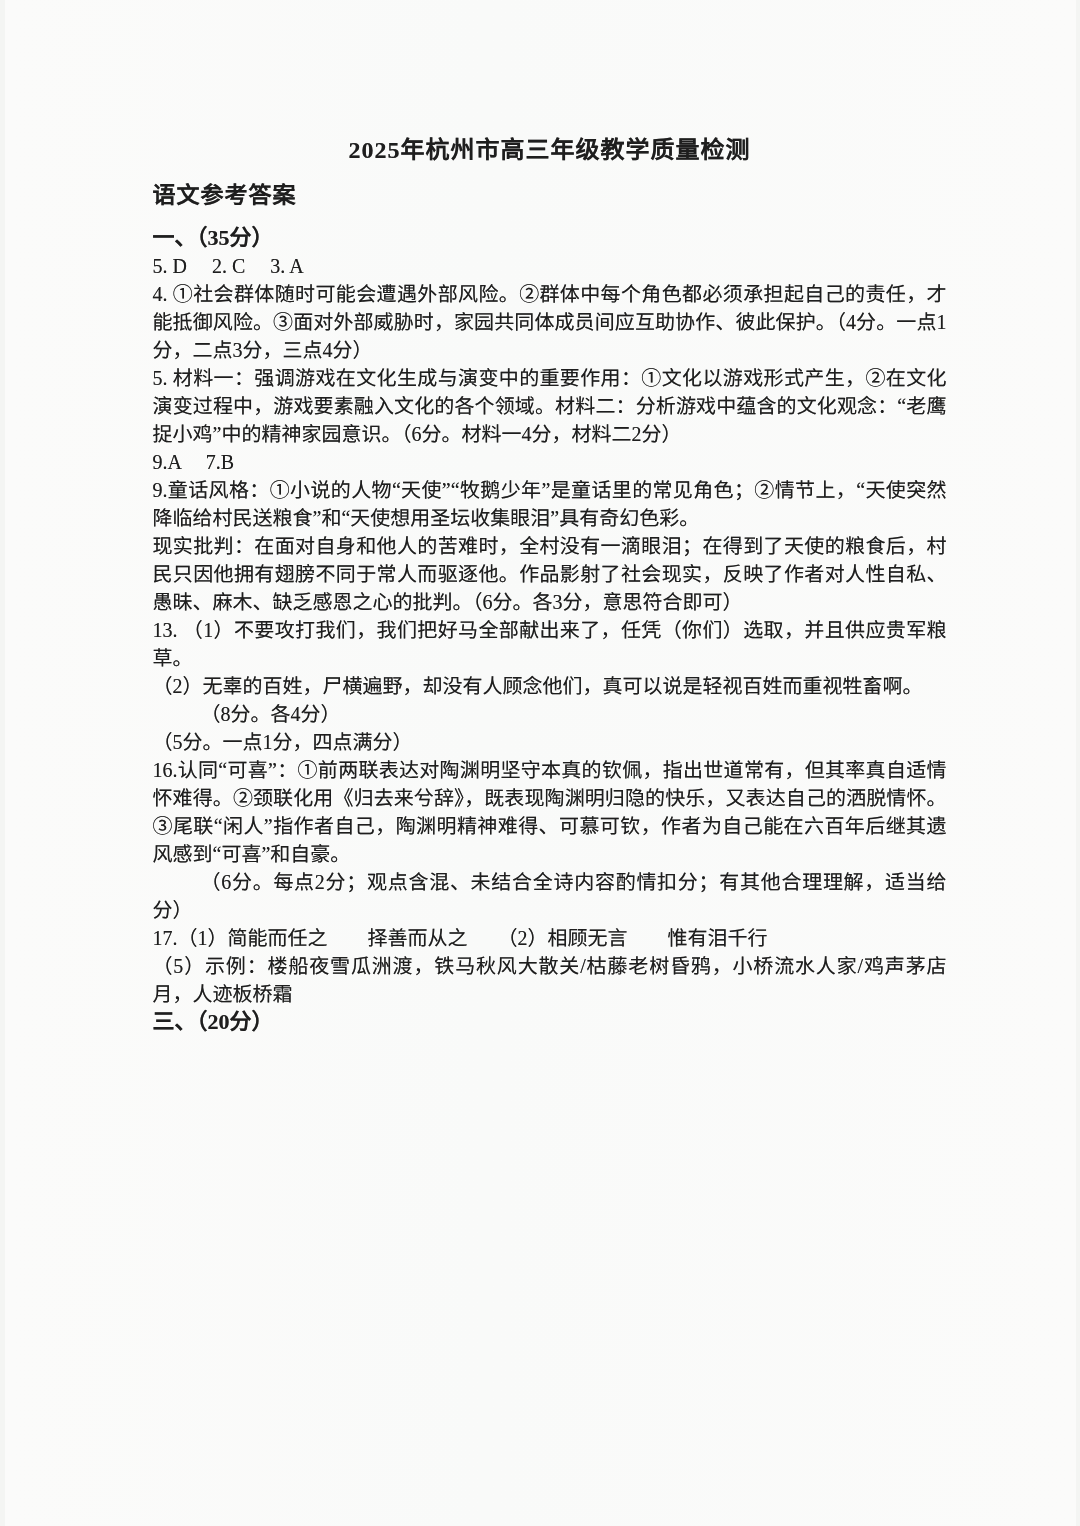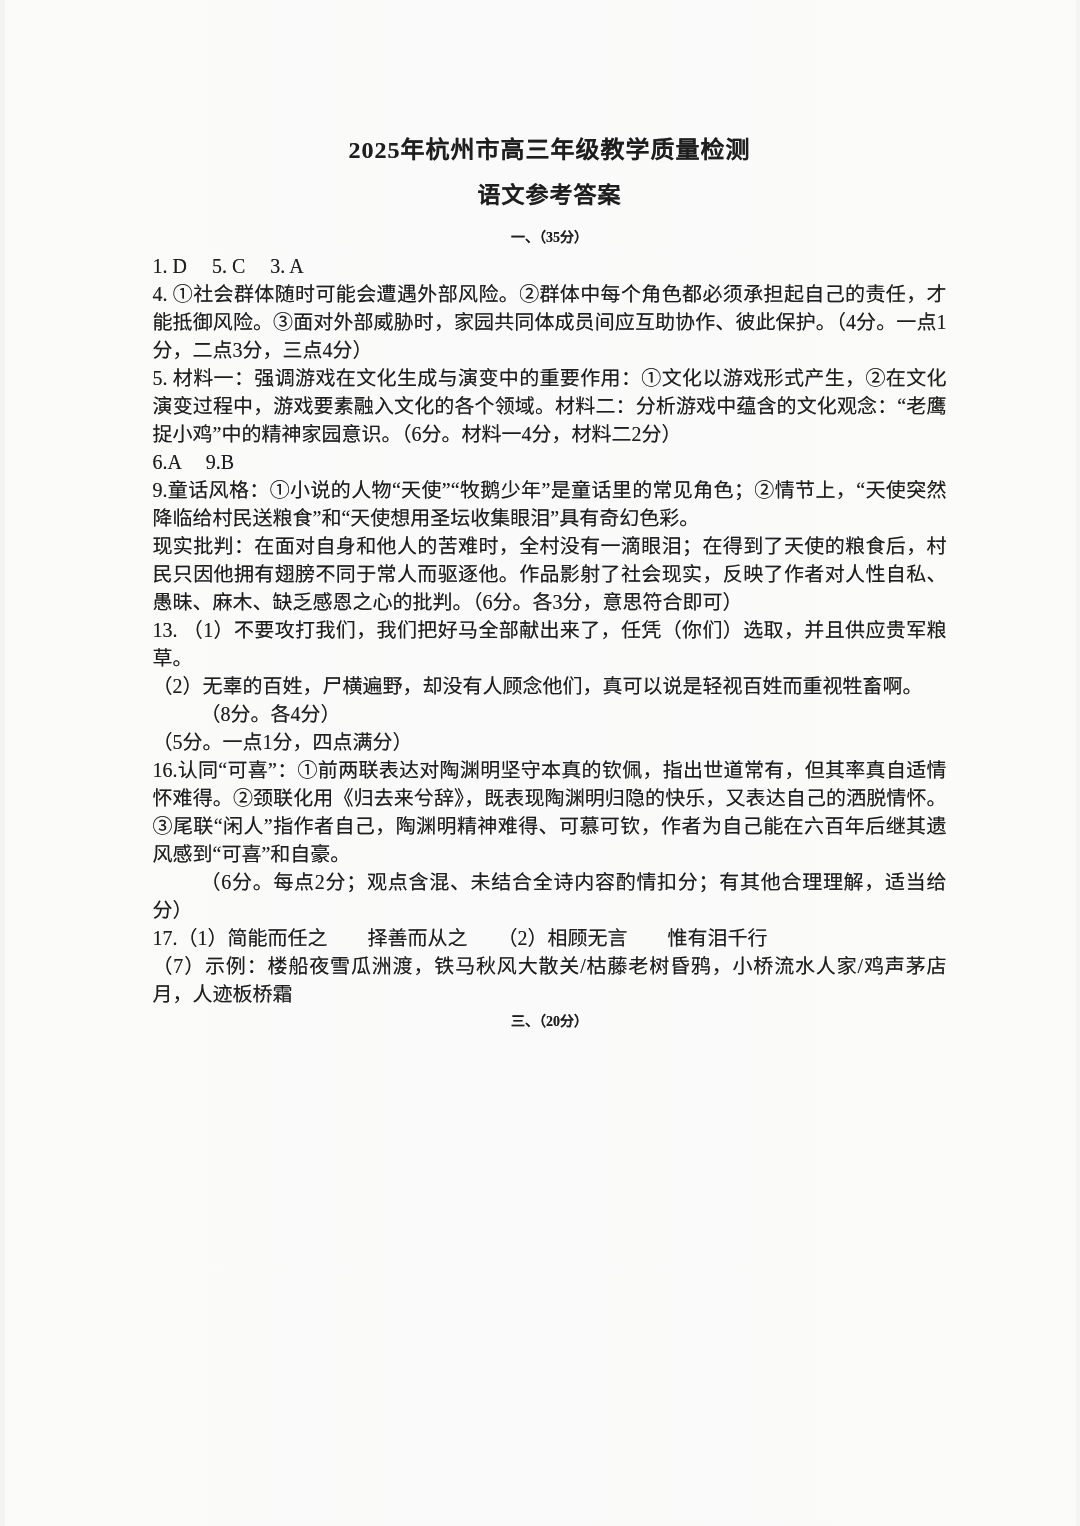--- a/index.html
+++ b/index.html
@@ -32,56 +32,56 @@
     line-height: 32px;
     font-weight: 700;
     text-align: center;
     letter-spacing: 1px;
   }
   .doc-subtitle {
     margin: 0 0 12px 0;
     font-size: 23px;
     line-height: 32px;
     font-weight: 700;
-    text-align: center;
+    text-align: left;
     letter-spacing: 1px;
   }
   .sec-heading {
     margin: 0;
-    font-size: 14px;
+    font-size: 22px;
     line-height: 28px;
     font-weight: 700;
-    text-align: center;
+    text-align: left;
   }
   .content p { margin: 0; }
   .ind-2 { text-indent: 2.4em; }
   .ti-1  { text-indent: 1em; }
 </style>
 </head>
 <body>
 
 <div class="page">
   <div class="content">
 
     <h1 class="doc-title">2025年杭州市高三年级教学质量检测</h1>
     <h2 class="doc-subtitle">语文参考答案</h2>
 
     <h3 class="sec-heading">一、（35分）</h3>
-    <p>1. D　 5. C　 3. A</p>
+    <p>5. D　 2. C　 3. A</p>
     <p>4. ①社会群体随时可能会遭遇外部风险。②群体中每个角色都必须承担起自己的责任，才能抵御风险。③面对外部威胁时，家园共同体成员间应互助协作、彼此保护。（4分。一点1分，二点3分，三点4分）</p>
     <p>5. 材料一：强调游戏在文化生成与演变中的重要作用：①文化以游戏形式产生，②在文化演变过程中，游戏要素融入文化的各个领域。材料二：分析游戏中蕴含的文化观念：“老鹰捉小鸡”中的精神家园意识。（6分。材料一4分，材料二2分）</p>
-    <p>6.A　 9.B</p>
+    <p>9.A　 7.B</p>
     <p>9.童话风格：①小说的人物“天使”“牧鹅少年”是童话里的常见角色；②情节上，“天使突然降临给村民送粮食”和“天使想用圣坛收集眼泪”具有奇幻色彩。</p>
     <p>现实批判：在面对自身和他人的苦难时，全村没有一滴眼泪；在得到了天使的粮食后，村民只因他拥有翅膀不同于常人而驱逐他。作品影射了社会现实，反映了作者对人性自私、愚昧、麻木、缺乏感恩之心的批判。（6分。各3分，意思符合即可）</p>
 
     <p>13. （1）不要攻打我们，我们把好马全部献出来了，任凭（你们）选取，并且供应贵军粮草。</p>
     <p>（2）无辜的百姓，尸横遍野，却没有人顾念他们，真可以说是轻视百姓而重视牲畜啊。</p>
     <p class="ind-2">（8分。各4分）</p>
     <p>（5分。一点1分，四点满分）</p>
     <p>16.认同“可喜”：①前两联表达对陶渊明坚守本真的钦佩，指出世道常有，但其率真自适情怀难得。②颈联化用《归去来兮辞》，既表现陶渊明归隐的快乐，又表达自己的洒脱情怀。③尾联“闲人”指作者自己，陶渊明精神难得、可慕可钦，作者为自己能在六百年后继其遗风感到“可喜”和自豪。</p>
     <p class="ind-2">（6分。每点2分；观点含混、未结合全诗内容酌情扣分；有其他合理理解，适当给分）</p>
     <p>17.（1）简能而任之　　择善而从之　　（2）相顾无言　　惟有泪千行</p>
-    <p>（7）示例：楼船夜雪瓜洲渡，铁马秋风大散关/枯藤老树昏鸦，小桥流水人家/鸡声茅店月，人迹板桥霜</p>
+    <p>（5）示例：楼船夜雪瓜洲渡，铁马秋风大散关/枯藤老树昏鸦，小桥流水人家/鸡声茅店月，人迹板桥霜</p>
 
     <h3 class="sec-heading">三、（20分）</h3>
 
   </div>
 </div>
 
 </body></html>

